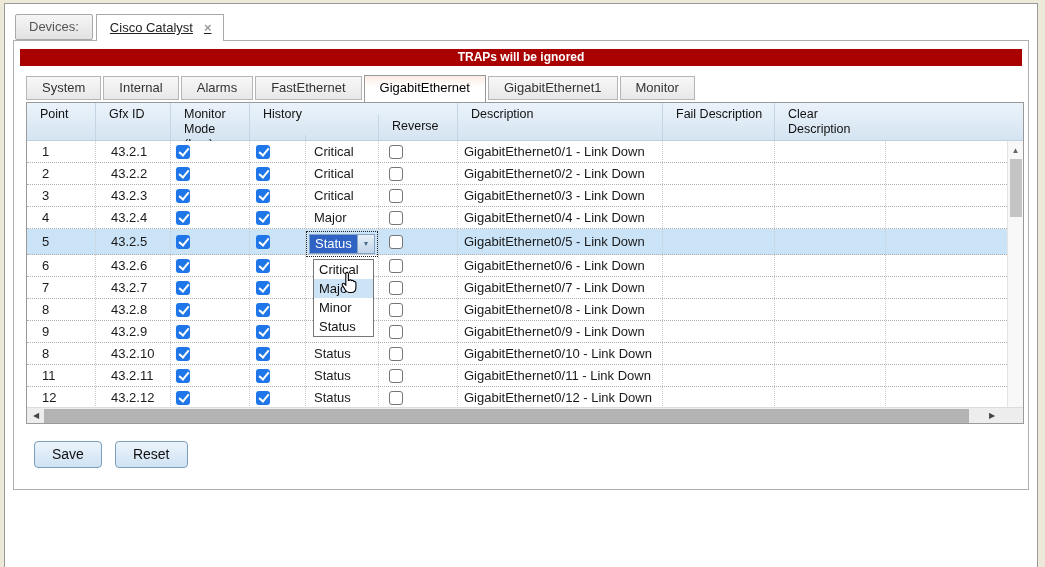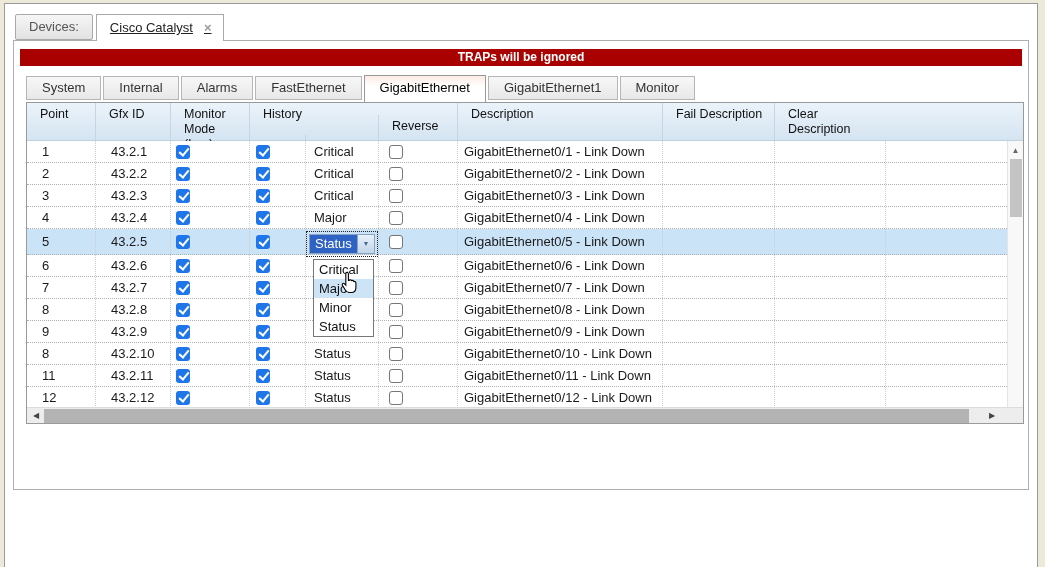--- a/index.html
+++ b/index.html
@@ -370,15 +370,19 @@
         <div class="vthumb"></div>
         <div class="varr down">▼</div>
       </div>
       <div class="hscroll">
         <div class="harr left">◀</div>
         <div class="hthumb"></div>
         <div class="harr right">▶</div>
       </div>
     </div>
 
+    <div class="footer">
+      <button class="btn">Save</button>
+      <button class="btn">Reset</button>
+    </div>
   </div>
 
 </div>
 
 </body></html>

